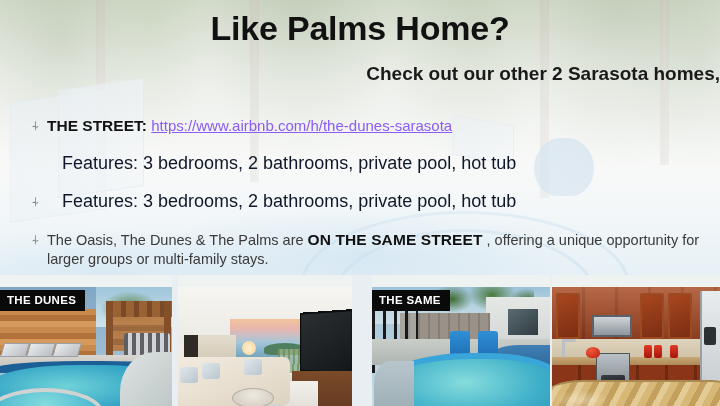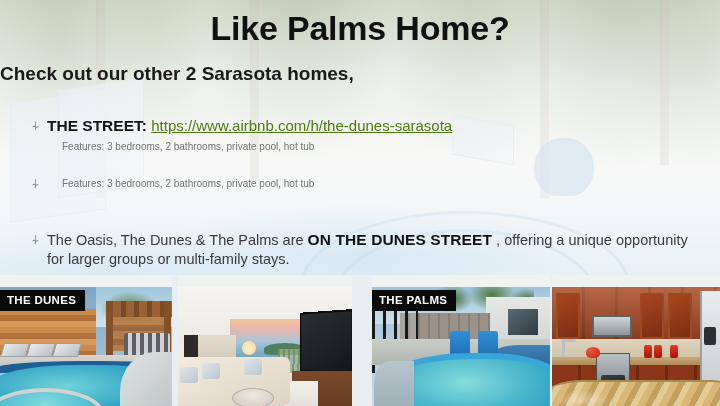--- a/index.html
+++ b/index.html
@@ -60,40 +60,40 @@
   
   .content { position:absolute; inset:0 0 131px 0; }
 
   .title {
     position:absolute; top:9px; left:0; right:0;
     text-align:center; font-size:34px; font-weight:bold;
     color:#111111; letter-spacing:-.2px;
   }
   .subtitle {
     position:absolute; top:61px; left:0; right:0;
-    text-align:left; font-size:19px; font-weight:bold;
+    text-align:right; font-size:19px; font-weight:bold;
     color:#1a1a1a; line-height:1.33;
   }
   .subtitle .l2 { display:block; letter-spacing:.2px; }
 
   .bullets { position:absolute; top:116px; left:28px; right:16px; }
   .brow { position:relative; padding-left:19px; }
   .palm-icon {
     position:absolute; left:0; top:2px; width:15px; height:15px;
     color:#6f7f74; line-height:15px; font-size:13px; text-align:center;
   }
   .bline1 { font-size:15.5px; line-height:19px; white-space:nowrap; }
   .bname { font-weight:bold; color:#111111; }
   .blink {
-    color:#4d7c0f; 
+    color:#8b5cf6; 
     text-underline-offset:1px; font-size:15px;
   }
   .bline2 {
-    font-size:10px; line-height:19px; color:#737373;
-    padding-left:15px; margin-top:2px;
+    font-size:18px; line-height:19px; color:#0f172a;
+    padding-left:15px; margin-top:19px;
   }
   .brow.second { margin-top:18px; }
 
   .note {
     position:absolute; top:230px; left:28px; right:18px;
     padding-left:19px; font-size:14.5px; line-height:19px; color:#3a3a3a;
   }
   .note .strong { font-weight:bold; color:#111111; font-size:15.5px; letter-spacing:.1px; }
 
   
@@ -399,21 +399,21 @@
       <div class="brow second">
         <span class="palm-icon">⍭</span>
         <div class="bline2">Features: 3 bedrooms, 2 bathrooms, private pool, hot tub</div>
       </div>
 
     </div>
 
     <div class="note">
       <span class="palm-icon">⍭</span>
       <span>The Oasis, The Dunes &amp; The Palms are </span>
-      <span class="strong">ON THE DUNES STREET</span>
+      <span class="strong">ON THE SAME STREET</span>
       <span>, offering a unique opportunity for larger groups or multi-family stays.</span>
     </div>
 
   </div>
 
   <div class="strip">
 
     <div class="strip-gap" style="left:172px; width:6px;"></div>
     <div class="strip-gap" style="left:352px; width:20px;"></div>
     <div class="strip-gap" style="left:550px; width:2px;"></div>
@@ -465,21 +465,21 @@
       <div class="house"></div>
       <div class="house-win"></div>
       <div class="fence"></div>
       <div class="gate"></div>
       <div class="deck"></div>
       <div class="ledge"></div>
       <div class="chair" style="left:78px;"></div>
       <div class="chair" style="left:106px;"></div>
       <div class="pool"></div>
       <div class="coping"></div>
-      <div class="badge">THE PALMS</div>
+      <div class="badge">THE SAME</div>
     </div>
 
     <div class="photo p4">
       <div class="upper"></div>
       <div class="upper-sheen"></div>
       <div class="door" style="left:4px;"></div>
       <div class="door" style="left:88px;"></div>
       <div class="door" style="left:116px;"></div>
       <div class="micro"></div>
       <div class="backsplash"></div>

